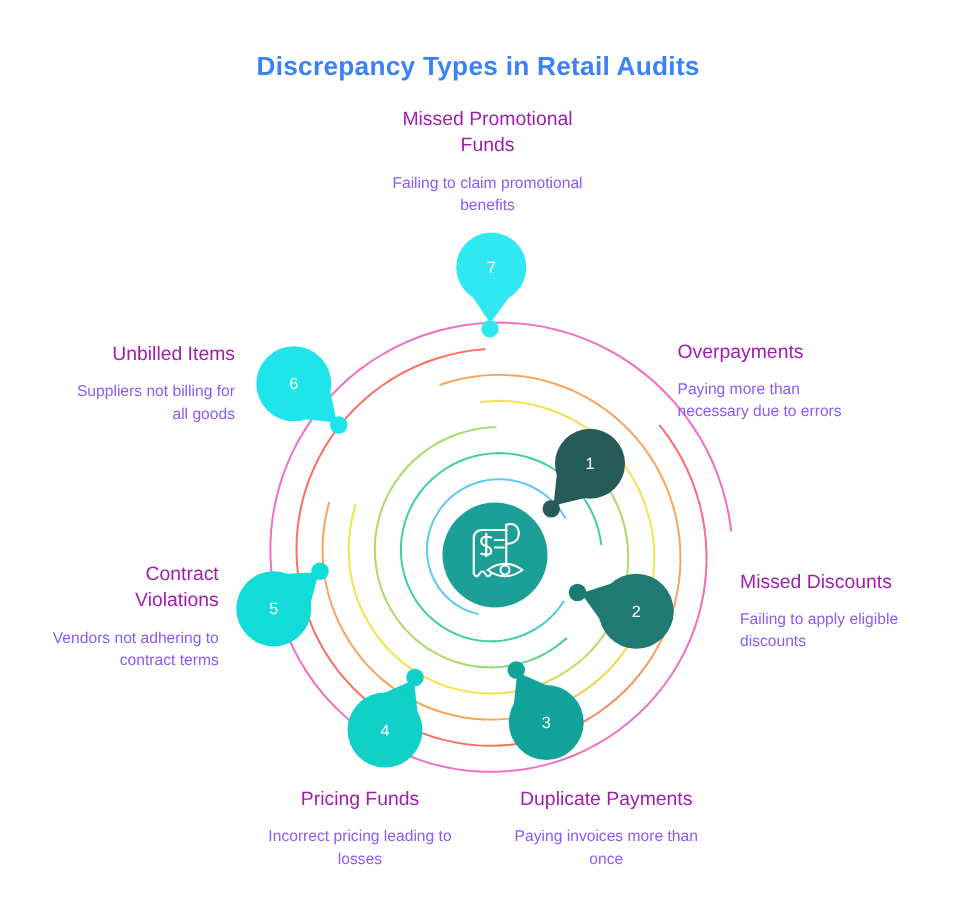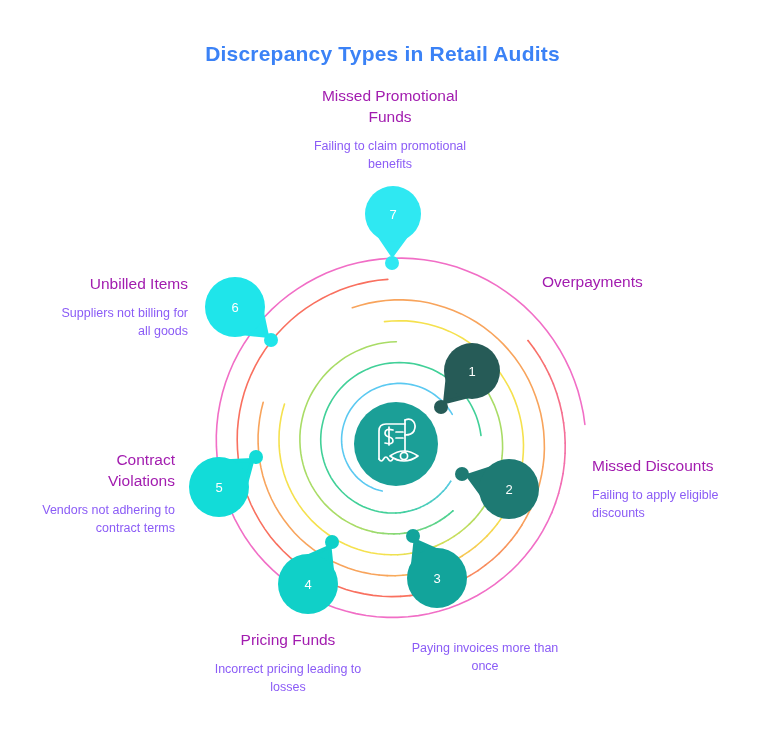--- a/index.html
+++ b/index.html
@@ -231,27 +231,30 @@
   <div class="page-title">Discrepancy Types in Retail Audits</div>
 
   <div class="label-block lb7 align-c">
     <span class="lb-title">Missed Promotional
 Funds</span>
     <span class="lb-desc">Failing to claim promotional
 benefits</span>
   </div>
   <div class="label-block lb1 align-l">
     <span class="lb-title">Overpayments</span>
+    <span class="lb-desc">Paying more than
+necessary due to errors</span>
   </div>
   <div class="label-block lb2 align-l">
     <span class="lb-title">Missed Discounts</span>
     <span class="lb-desc">Failing to apply eligible
 discounts</span>
   </div>
   <div class="label-block lb3 align-c">
+    <span class="lb-title">Duplicate Payments</span>
     <span class="lb-desc">Paying invoices more than
 once</span>
   </div>
   <div class="label-block lb4 align-c">
     <span class="lb-title">Pricing Funds</span>
     <span class="lb-desc">Incorrect pricing leading to
 losses</span>
   </div>
   <div class="label-block lb5 align-r">
     <span class="lb-title">Contract

